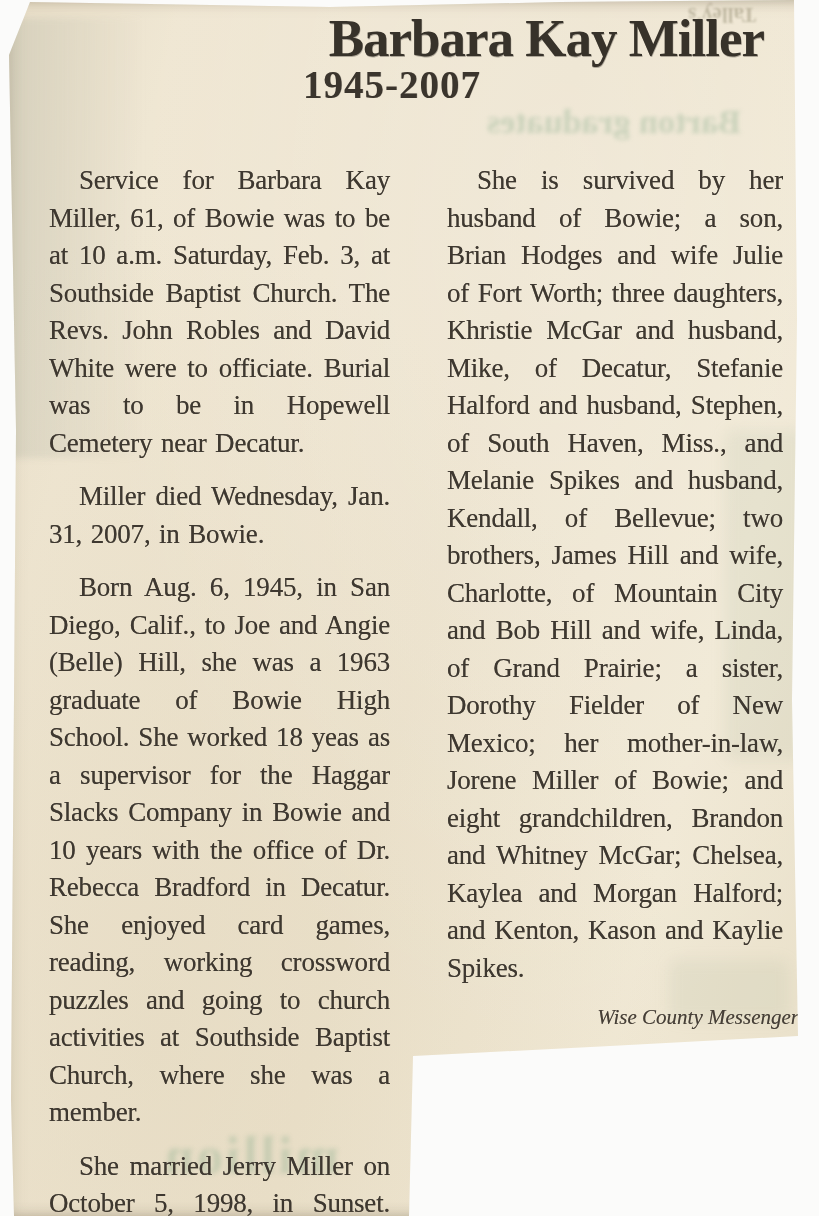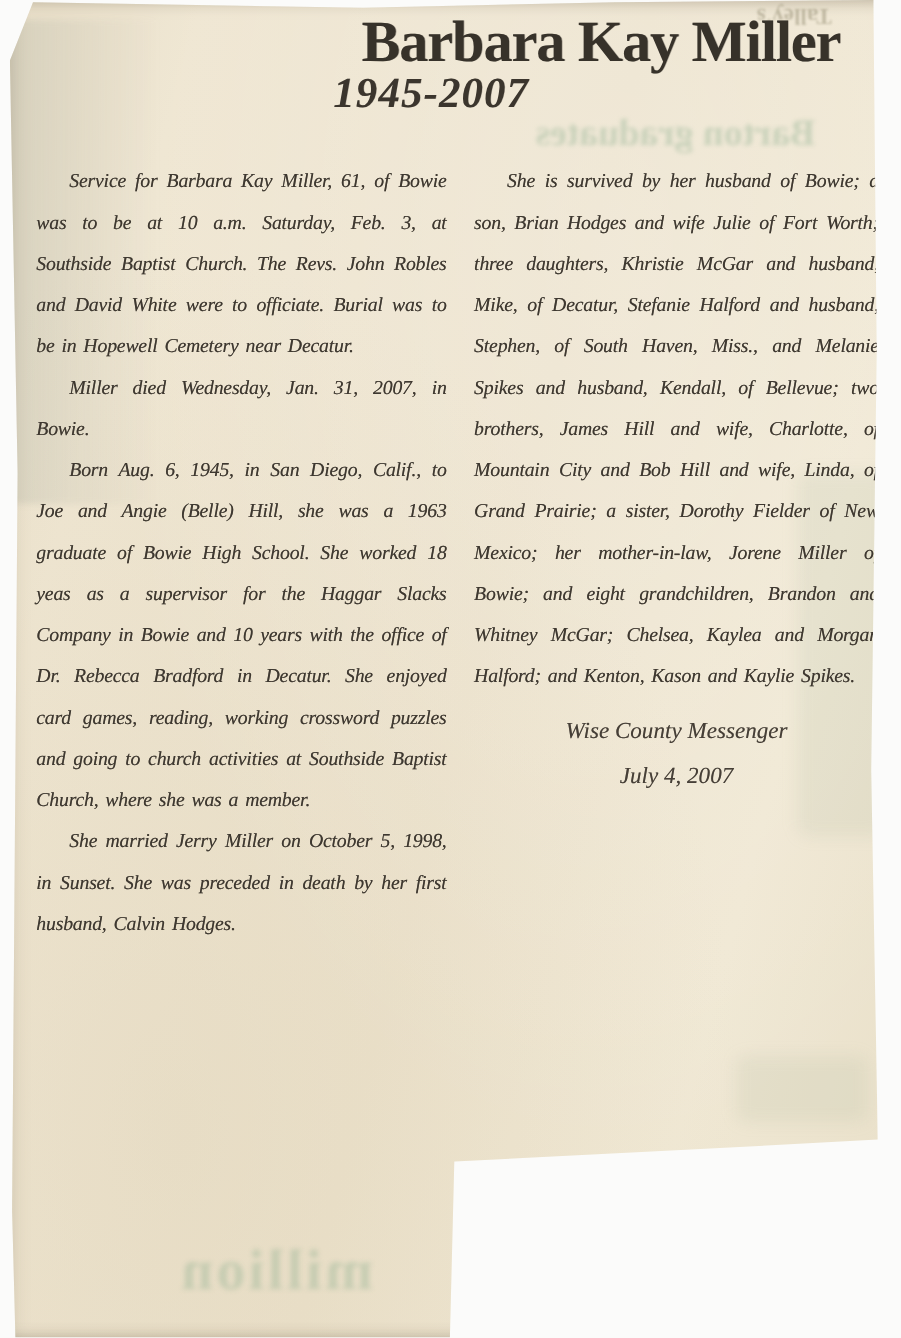--- a/index.html
+++ b/index.html
@@ -109,54 +109,52 @@
   }
   .years {
     position: absolute;
     top: 62px; left: 20px; right: 55px;
     text-align: center;
     font-size: 39px;
     font-weight: bold;
     letter-spacing: 1px;
     color: #3b352d;
     text-shadow: 0.4px 0.4px 0 rgba(59,53,45,0.3);
-    font-style: italic;
   }
 
   
   .columns {
     position: absolute;
     top: 146px; left: 33px;
     display: flex;
     gap: 25px;
   }
   .col { width: 373px; }
   .col.right { width: 368px; }
   .col p {
-    margin: 0;
+    margin: 16px;
     text-align: justify;
-    font-size: 18px;
+    font-size: 27px;
     line-height: 37.5px;
     text-indent: 30px;
     letter-spacing: -0.2px;
     word-spacing: 2px;
     color: #3e3830;
     text-shadow: 0 0 0.5px rgba(62,56,48,0.65);
-    font-style: italic;
   }
 
   .attribution {
     margin-top: 18px;
     text-align: center;
     font-style: italic;
     font-size: 21px;
     color: #463f37;
     text-shadow: 0 0 0.4px rgba(70,63,55,0.5);
   }
-  .attr-source { margin-bottom: 16px; }
+  .attr-source { margin-bottom: 16px; text-align: right; }
 </style>
 </head>
 <body>
 
 <div class="scan">
   <div class="clipping">
 
     <div class="fold-band"></div>
 
     <div class="bleed bleed-talley">Talley's</div>

